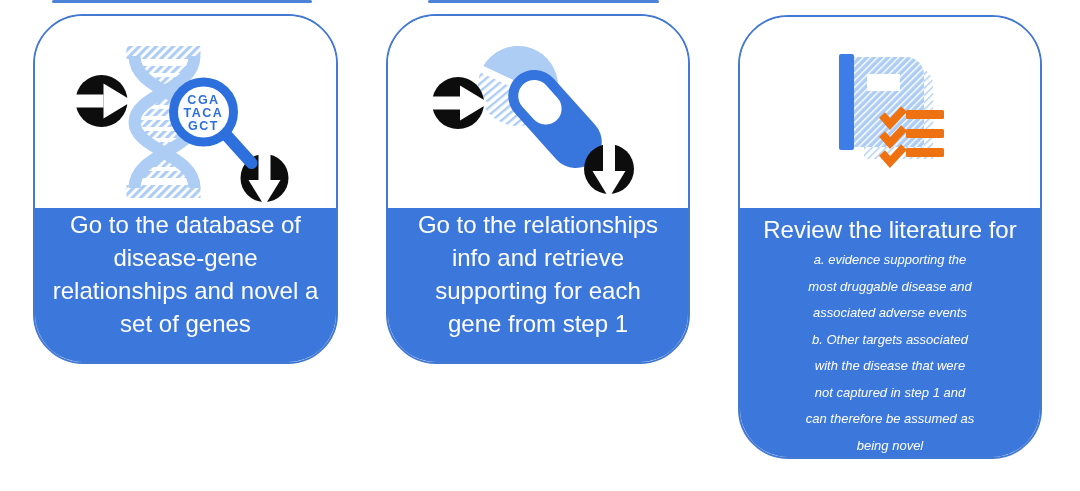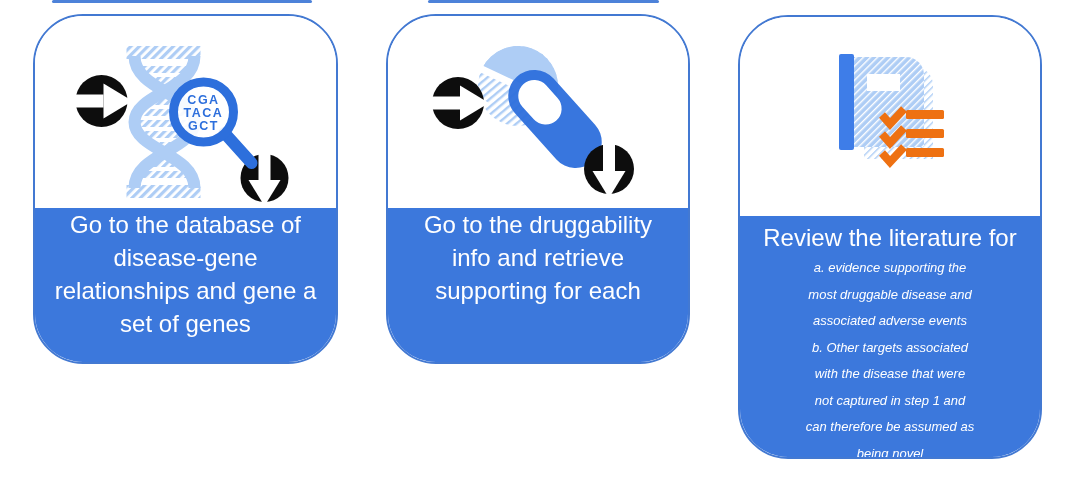--- a/index.html
+++ b/index.html
@@ -19,21 +19,21 @@
   .top-line{position:absolute;top:0;height:3px;background:var(--accent-line-blue);border-radius:2px;}
   #top-line-1{left:52px;width:260px;}
   #top-line-2{left:428px;width:231px;}
   .card{
     position:absolute;box-sizing:border-box;background:#fff;
     border:2px solid var(--border-blue);border-radius:50px;
     overflow:hidden;display:flex;flex-direction:column;
   }
   #card-1{left:33px;top:14px;width:305px;height:350px;}
   #card-2{left:386px;top:14px;width:304px;height:350px;}
-  #card-3{left:738px;top:15px;width:304px;height:444px;gap:8px;}
+  #card-3{left:738px;top:15px;width:304px;height:444px;}
   .icon-area{position:relative;flex:0 0 192px;background:#fff;}
   #card-3 .icon-area{flex:0 0 191px;}
   .icon-svg{position:absolute;left:0;top:0;width:100%;height:100%;}
   .text-area{
     flex:1 1 auto;background:var(--card-blue);color:var(--text-white);
     text-align:center;
   }
   .big-lines{font-size:24px;line-height:33px;}
   .c3-heading{font-size:24px;line-height:34px;padding-top:5px;}
   .italic-lines{font-style:italic;font-size:13px;line-height:26.5px;}
@@ -91,21 +91,21 @@
           <circle cx="168" cy="96" r="30" fill="none" stroke-width="9" style="stroke:var(--medium-blue)"></circle>
           <text class="mag-text" x="168" y="88">CGA</text>
           <text class="mag-text" x="168" y="101">TACA</text>
           <text class="mag-text" x="168" y="114">GCT</text>
         </g>
       </svg>
     </div>
     <div class="text-area big-lines">
         <div class="tline">Go to the database of</div>
         <div class="tline">disease-gene</div>
-        <div class="tline">relationships and gene a</div>
+        <div class="tline">relationships and novel a</div>
         <div class="tline">set of genes</div>
       </div>
   </div>
 
   <div class="card" id="card-2">
     <div class="icon-area">
       <svg class="icon-svg" viewBox="0 0 300 192">
         <defs>
           <pattern id="hx2" width="6" height="6" patternUnits="userSpaceOnUse" patternTransform="rotate(25)">
             <rect width="6" height="6" fill="#ffffff"></rect>
@@ -131,23 +131,24 @@
         </g>
 
         <g transform="translate(196,128)">
           <circle cx="25" cy="25" r="25" style="fill:var(--black)"></circle>
           <rect x="19" y="-2" width="12" height="29" style="fill:#ffffff"></rect>
           <polygon points="8.5,27 41.5,27 25,54" style="fill:#ffffff"></polygon>
         </g>
       </svg>
     </div>
     <div class="text-area big-lines">
-        <div class="tline">Go to the druggability</div>
+        <div class="tline">Go to the relationships</div>
         <div class="tline">info and retrieve</div>
         <div class="tline">supporting for each</div>
+        <div class="tline">gene from step 1</div>
       </div>
   </div>
 
   <div class="card" id="card-3">
     <div class="icon-area">
       <svg class="icon-svg" viewBox="0 0 300 191">
         <defs>
           <pattern id="hb1" width="5" height="5" patternUnits="userSpaceOnUse" patternTransform="rotate(45)">
             <rect width="5" height="5" style="fill:var(--light-blue)"></rect>
             <rect width="1.4" height="5" fill="#ffffff"></rect>

